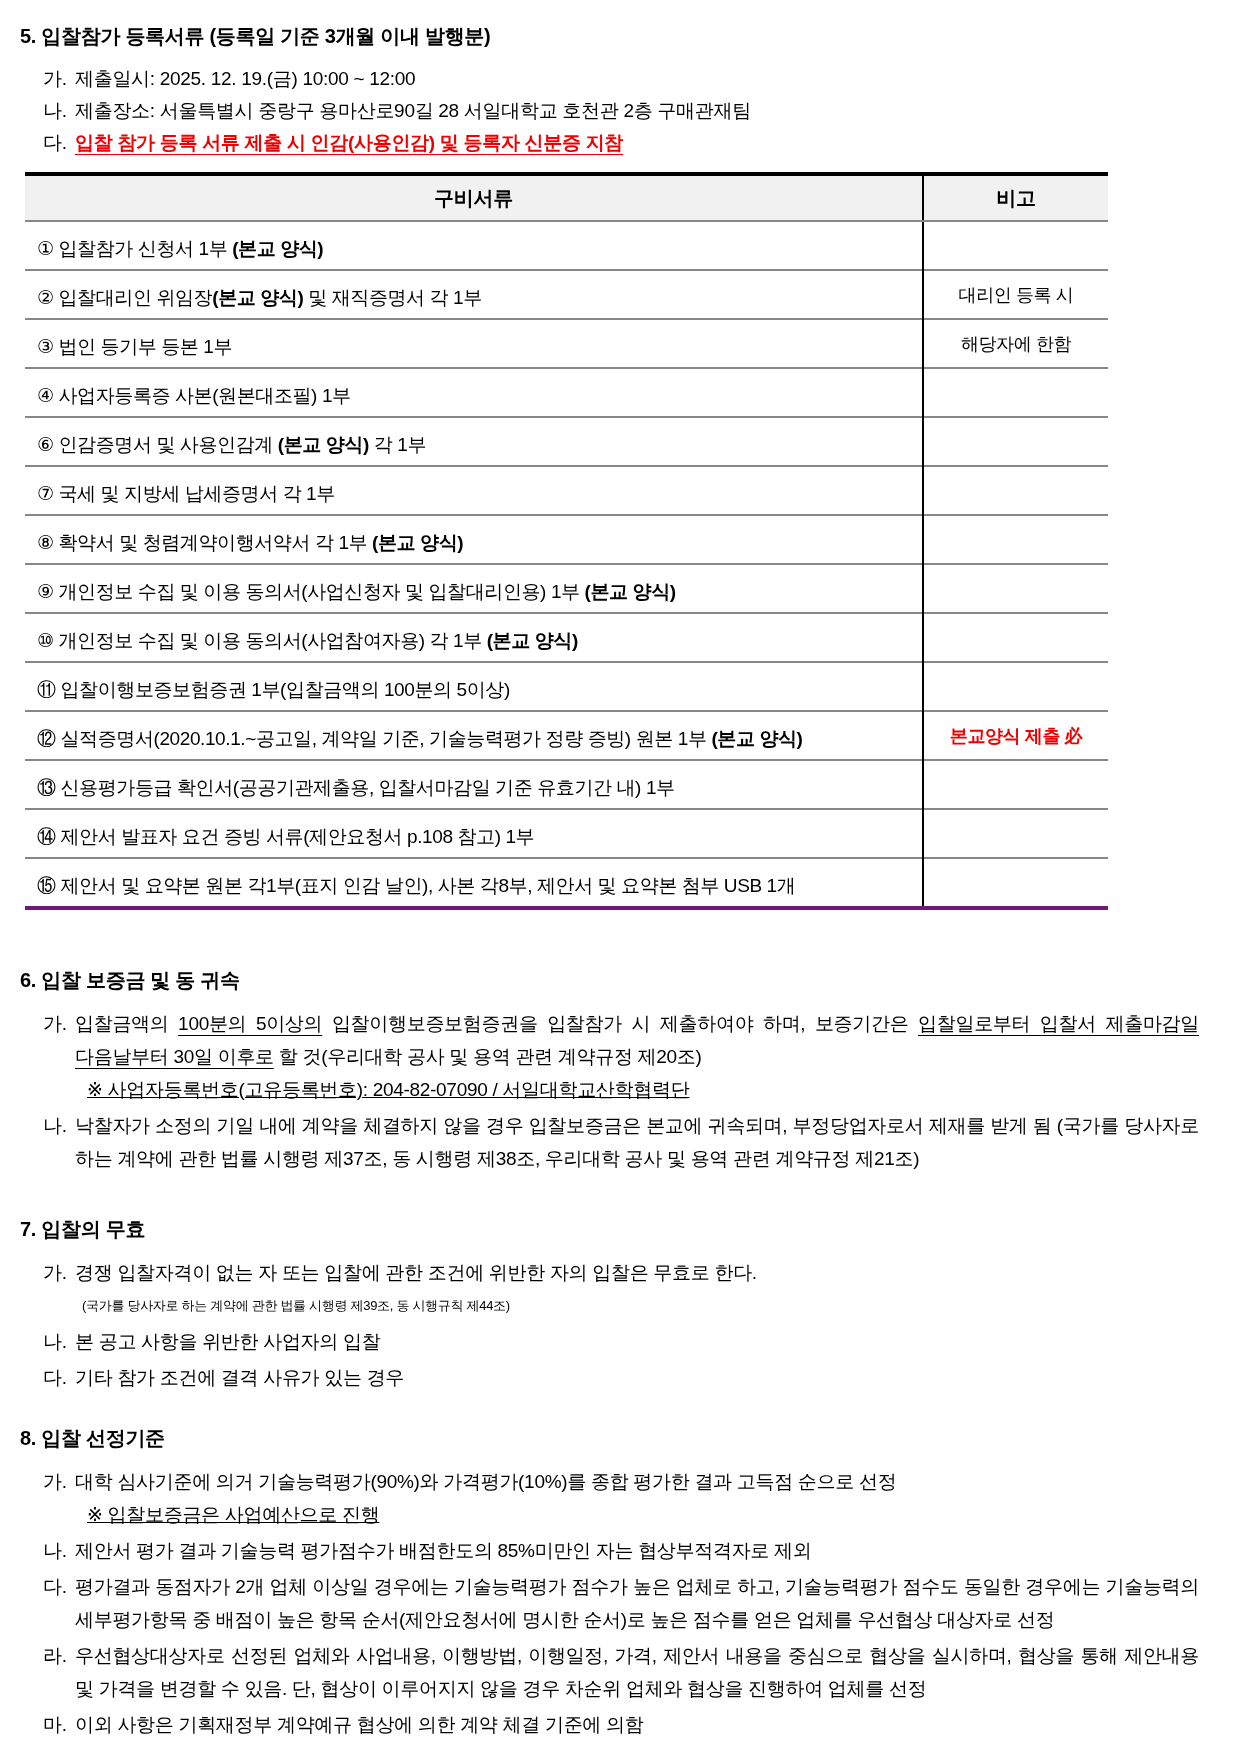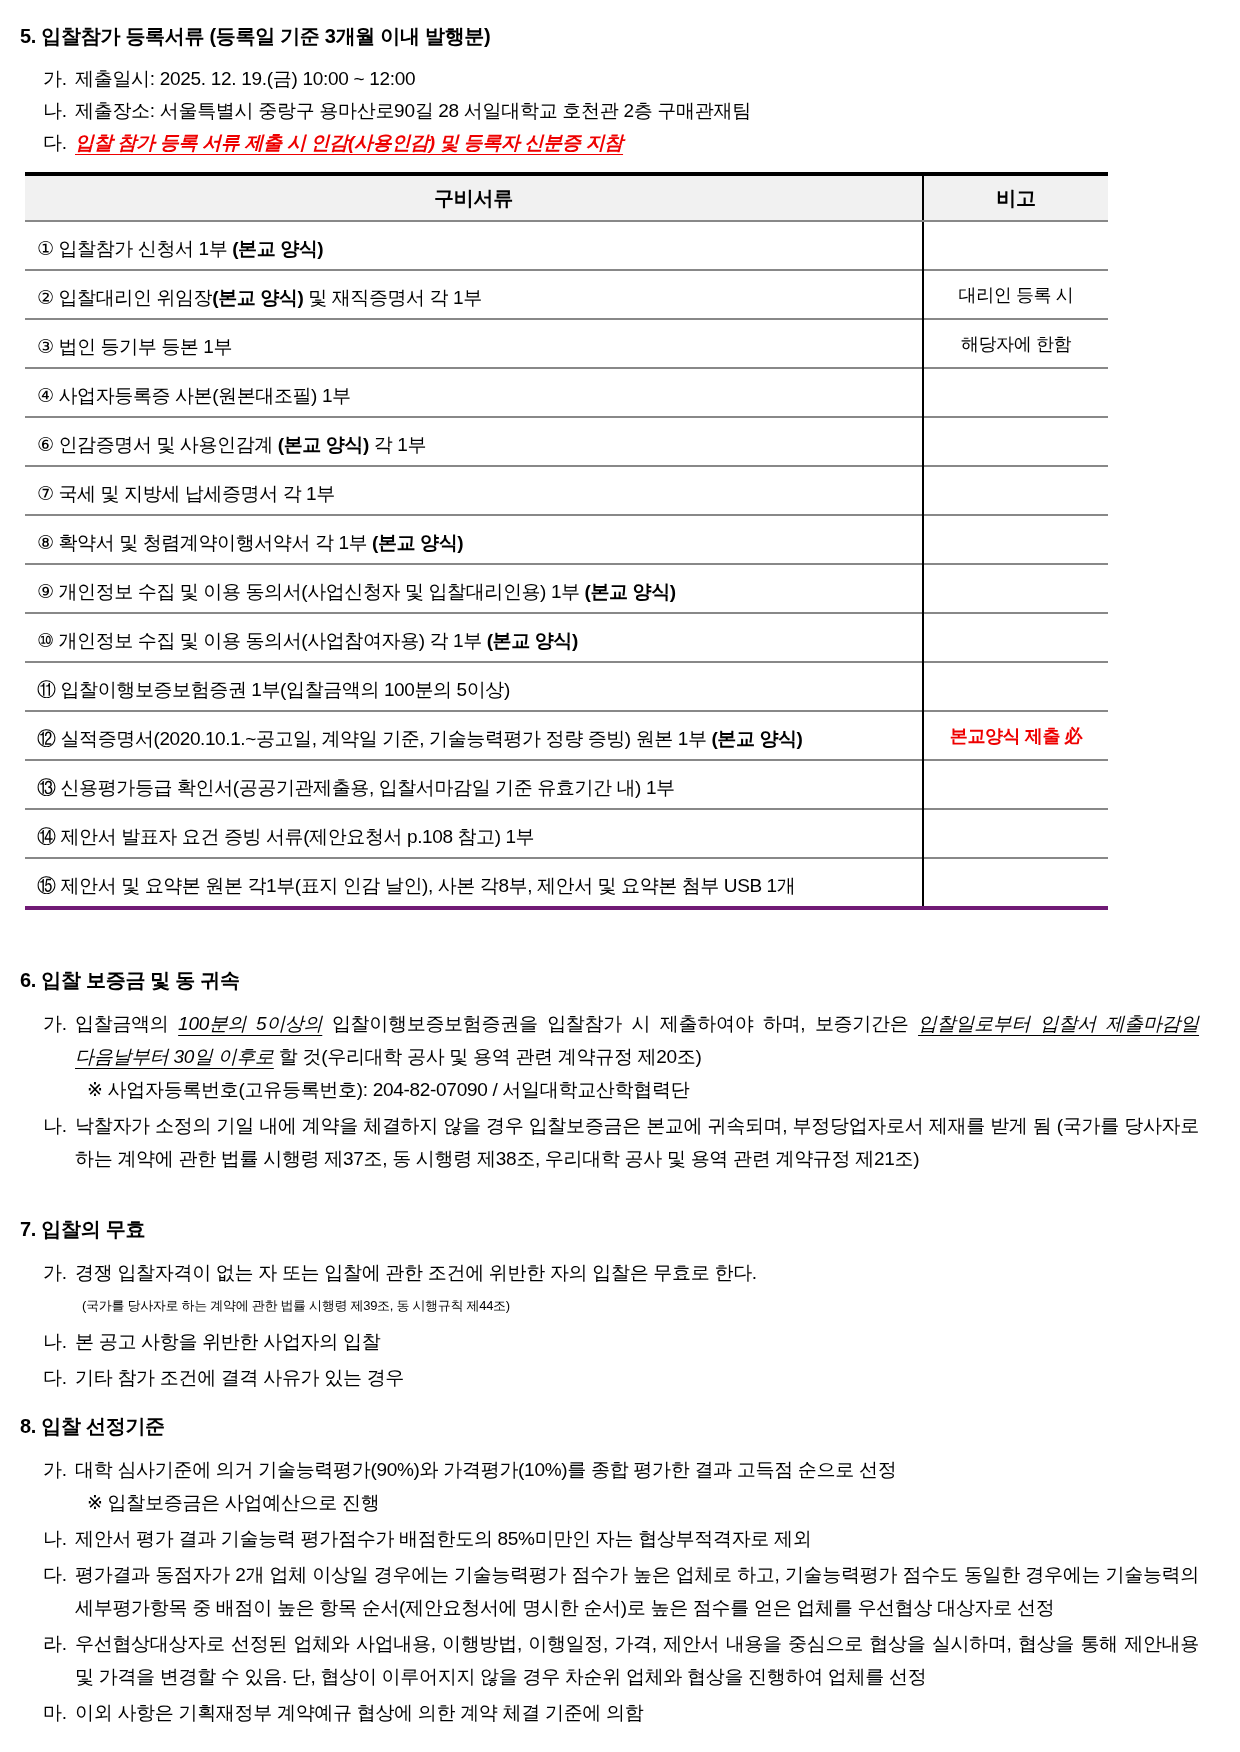--- a/index.html
+++ b/index.html
@@ -33,30 +33,31 @@
     word-break: keep-all;
   }
   #sec5 .item { line-height: 31px; margin-bottom: 1px; text-align: left; }
   .item > .label { position: absolute; left: 0; top: 0; }
   .note {
     margin: 0 0 1px 0;
     padding-left: 12px;
     font-size: 19px;
     line-height: 33px;
     letter-spacing: -0.3px;
+    text-decoration: underline;
   }
   .cont {
     margin: 0 0 1px 0;
     padding-left: 7px;
     font-size: 13px;
     line-height: 33px;
     letter-spacing: -0.3px;
   }
   .b { font-weight: bold; }
-  .u { text-decoration: underline; text-underline-offset: 5px; font-style: italic; }
+  .u { text-decoration: underline; text-underline-offset: 5px; }
   .red { color: #ee0000; }
 
   
   table.docs {
     border-collapse: collapse;
     table-layout: fixed;
     width: 1083px;
     margin: 14px 0 0 5px;
     border-top: 4px solid #000;
     border-bottom: 4px solid #701a75;
@@ -79,21 +80,21 @@
     letter-spacing: -0.4px;
     white-space: nowrap;
     overflow: hidden;
   }
   table.docs tr:first-child td { border-top: none; }
   table.docs .col-remark { border-left: 2px solid #000; text-align: center; padding: 2px 4px; }
   td.col-remark { font-size: 18px; }
   .sec { margin: 0; }
   #sec6 { margin-top: 56px; }
   #sec7 { margin-top: 40px; }
-  #sec8 { margin-top: 18px; }
+  #sec8 { margin-top: 30px; }
 </style>
 </head>
 <body>
 
 <div class="page">
 
   <section class="sec" id="sec5">
     <h2 class="sec-title">5. 입찰참가 등록서류 (등록일 기준 3개월 이내 발행분)</h2>
     <div class="items" id="sec5-items">
         <div class="item"><span class="label">가.</span><span>제출일시: 2025. 12. 19.(금) 10:00 ~ 12:00</span></div>

